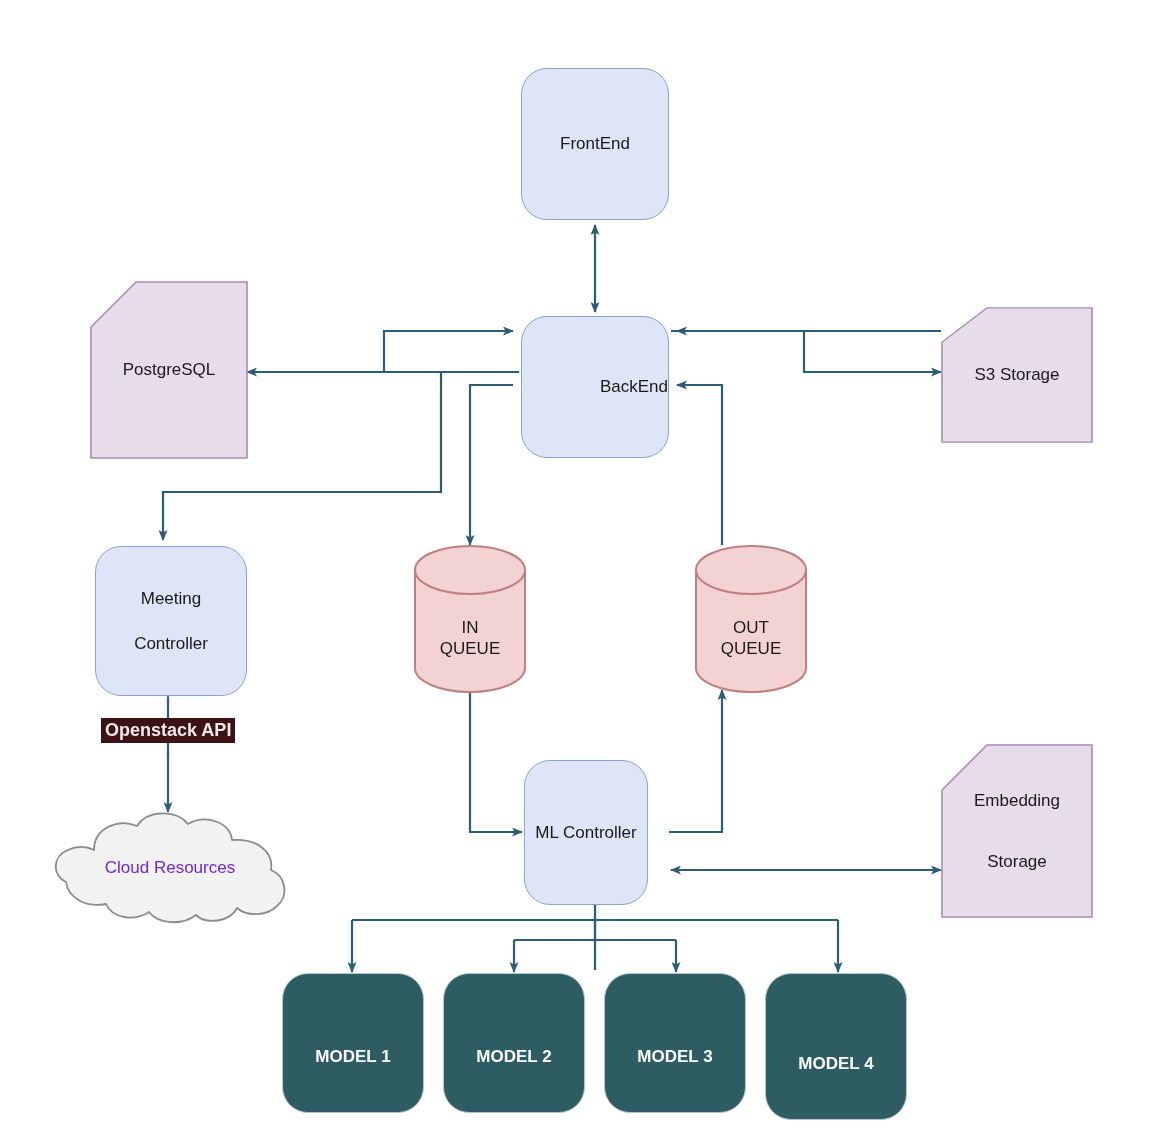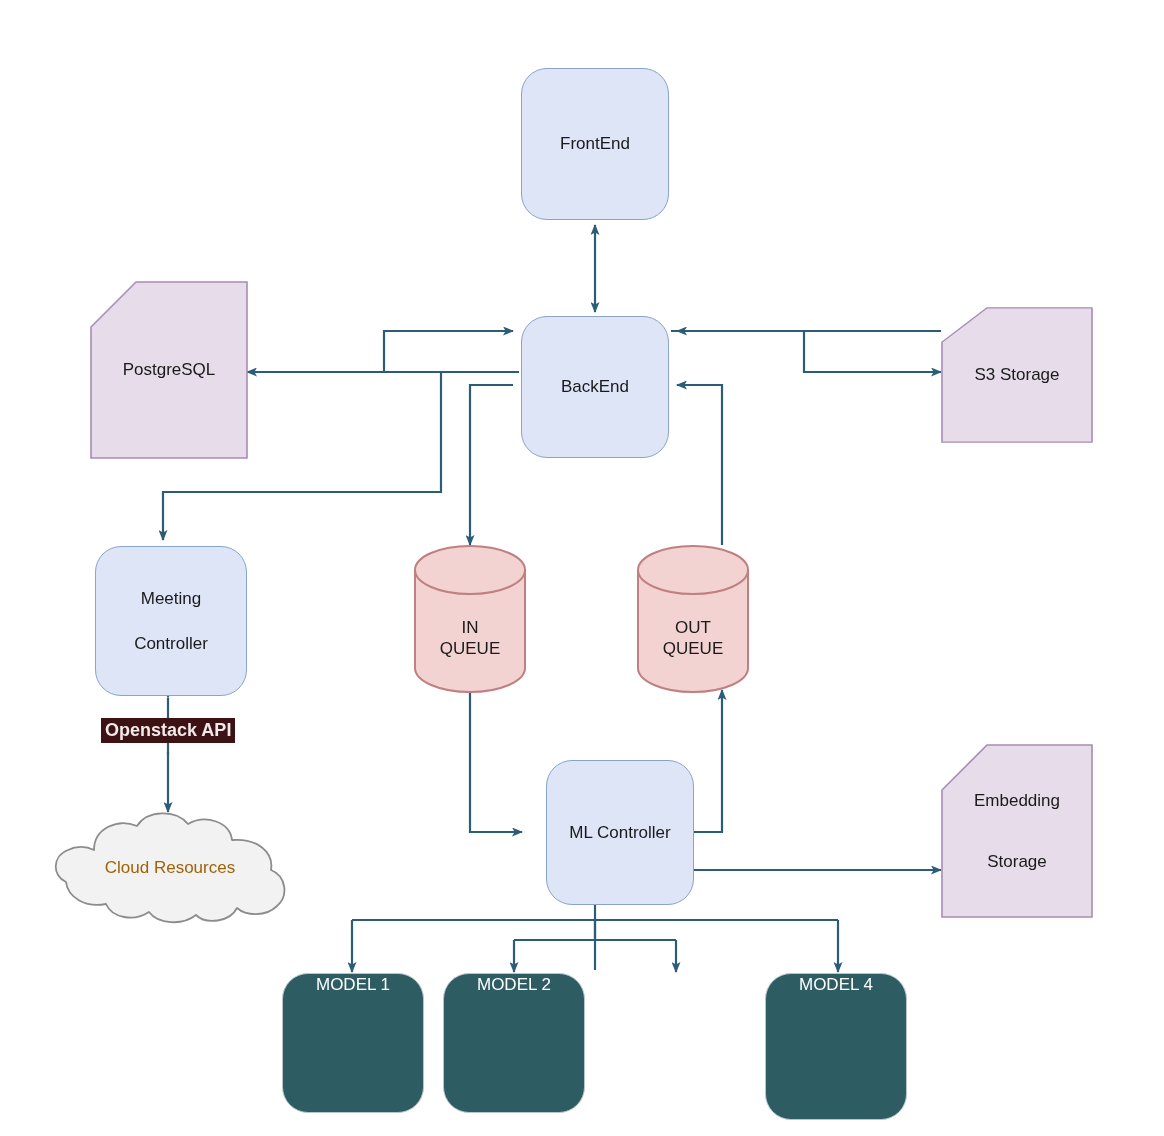--- a/index.html
+++ b/index.html
@@ -53,22 +53,23 @@
     height: 100%;
   }
   .doc-label {
     position: relative;
     z-index: 1;
   }
   .node-model {
     background: #2d5d63;
     border: 1px solid #b8c6cc;
     color: #ffffff;
-    align-items: flex-start;
+    align-items: flex-end;
     padding-bottom: 45px;
+    font-weight: bold;
   }
   .node-cyl {
     background: transparent;
     border: none;
   }
   .cyl-svg {
     position: absolute;
     left: 0;
     top: 0;
     width: 100%;
@@ -87,21 +88,21 @@
     position: absolute;
     left: 0;
     top: 0;
     width: 100%;
     height: 100%;
   }
   .cloud-label {
     position: relative;
     z-index: 1;
     font-size: 17px;
-    color: #a16207;
+    color: #6d28d9;
   }
   .edge-label {
     position: absolute;
     background: #3d1215;
     color: #f2e9e9;
     font-size: 18px;
     font-weight: bold;
     padding: 2px 4px;
     white-space: nowrap;
     z-index: 3;
@@ -162,21 +163,21 @@
       <path d="M168,755 L168,698" marker-end="url(#arrowback)"></path>
 
       <path d="M168,752 L168,812" marker-end="url(#arrow)"></path>
     </g>
   </svg>
 
   <div class="node node-rect" style="left:521px; top:68px; width:148px; height:152px;">
     <span>FrontEnd</span>
   </div>
 
-  <div class="node node-rect" style="left:521px; top:316px; width:148px; height:142px;">
+  <div class="node node-rect" style="left:521px; top:316px; width:148px; height:142px;justify-content:flex-end;">
     <span>BackEnd</span>
   </div>
 
   <div class="node node-doc" style="left:90px; top:281px; width:158px; height:178px; background:transparent; border:none;">
     <svg class="doc-svg" viewBox="0 0 158 178" preserveAspectRatio="none" xmlns="http://www.w3.org/2000/svg">
       <path d="M1,46 L46,1 L157,1 L157,177 L1,177 Z" fill="#e6dcea" stroke="#a98bb5" stroke-width="1.6"></path>
     </svg>
     <span class="doc-label">PostgreSQL</span>
   </div>
 
@@ -206,30 +207,30 @@
 
   <div class="node node-cyl" style="left:413px; top:545px; width:114px; height:148px; flex-direction:column;">
     <svg class="cyl-svg" viewBox="0 0 114 148" preserveAspectRatio="none" xmlns="http://www.w3.org/2000/svg">
       <path d="M2,25 L2,123 A55,24 0 0 0 112,123 L112,25 Z" fill="#f3d2d2" stroke="#c08080" stroke-width="2"></path>
       <ellipse cx="57" cy="25" rx="55" ry="24" fill="#f3d2d2" stroke="#c08080" stroke-width="2"></ellipse>
     </svg>
     <span class="cyl-label">IN</span>
     <span style="position:relative;z-index:1;">QUEUE</span>
   </div>
 
-  <div class="node node-cyl" style="left:636px; top:545px; width:114px; height:148px; flex-direction:column;align-items:center;">
+  <div class="node node-cyl" style="left:694px; top:545px; width:114px; height:148px; flex-direction:column;align-items:center;">
     <svg class="cyl-svg" viewBox="0 0 114 148" preserveAspectRatio="none" xmlns="http://www.w3.org/2000/svg">
       <path d="M2,25 L2,123 A55,24 0 0 0 112,123 L112,25 Z" fill="#f3d2d2" stroke="#c08080" stroke-width="2"></path>
       <ellipse cx="57" cy="25" rx="55" ry="24" fill="#f3d2d2" stroke="#c08080" stroke-width="2"></ellipse>
     </svg>
     <span class="cyl-label">OUT</span>
     <span style="position:relative;z-index:1;">QUEUE</span>
   </div>
 
-  <div class="node node-rect" style="left:546px; top:760px; width:148px; height:145px;">
+  <div class="node node-rect" style="left:524px; top:760px; width:124px; height:145px;">
     <span>ML Controller</span>
   </div>
 
   <div class="node node-doc" style="left:941px; top:744px; width:152px; height:174px; background:transparent; border:none;">
     <svg class="doc-svg" viewBox="0 0 152 174" preserveAspectRatio="none" xmlns="http://www.w3.org/2000/svg">
       <path d="M1,46 L46,1 L151,1 L151,173 L1,173 Z" fill="#e6dcea" stroke="#a98bb5" stroke-width="1.6"></path>
     </svg>
     <div class="doc-label" style="display:flex;flex-direction:column;align-items:center;gap:40px;">
       <span>Embedding</span>
       <span>Storage</span>
@@ -237,18 +238,21 @@
   </div>
 
   <div class="node node-model" style="left:282px; top:973px; width:142px; height:140px;">
     <span>MODEL 1</span>
   </div>
 
   <div class="node node-model" style="left:443px; top:973px; width:142px; height:140px;">
     <span>MODEL 2</span>
   </div>
 
+  <div class="node node-model" style="left:604px; top:973px; width:142px; height:140px;">
+    <span>MODEL 3</span>
+  </div>
 
   <div class="node node-model" style="left:765px; top:973px; width:142px; height:147px;">
     <span>MODEL 4</span>
   </div>
 
 </div>
 
 </body></html>

